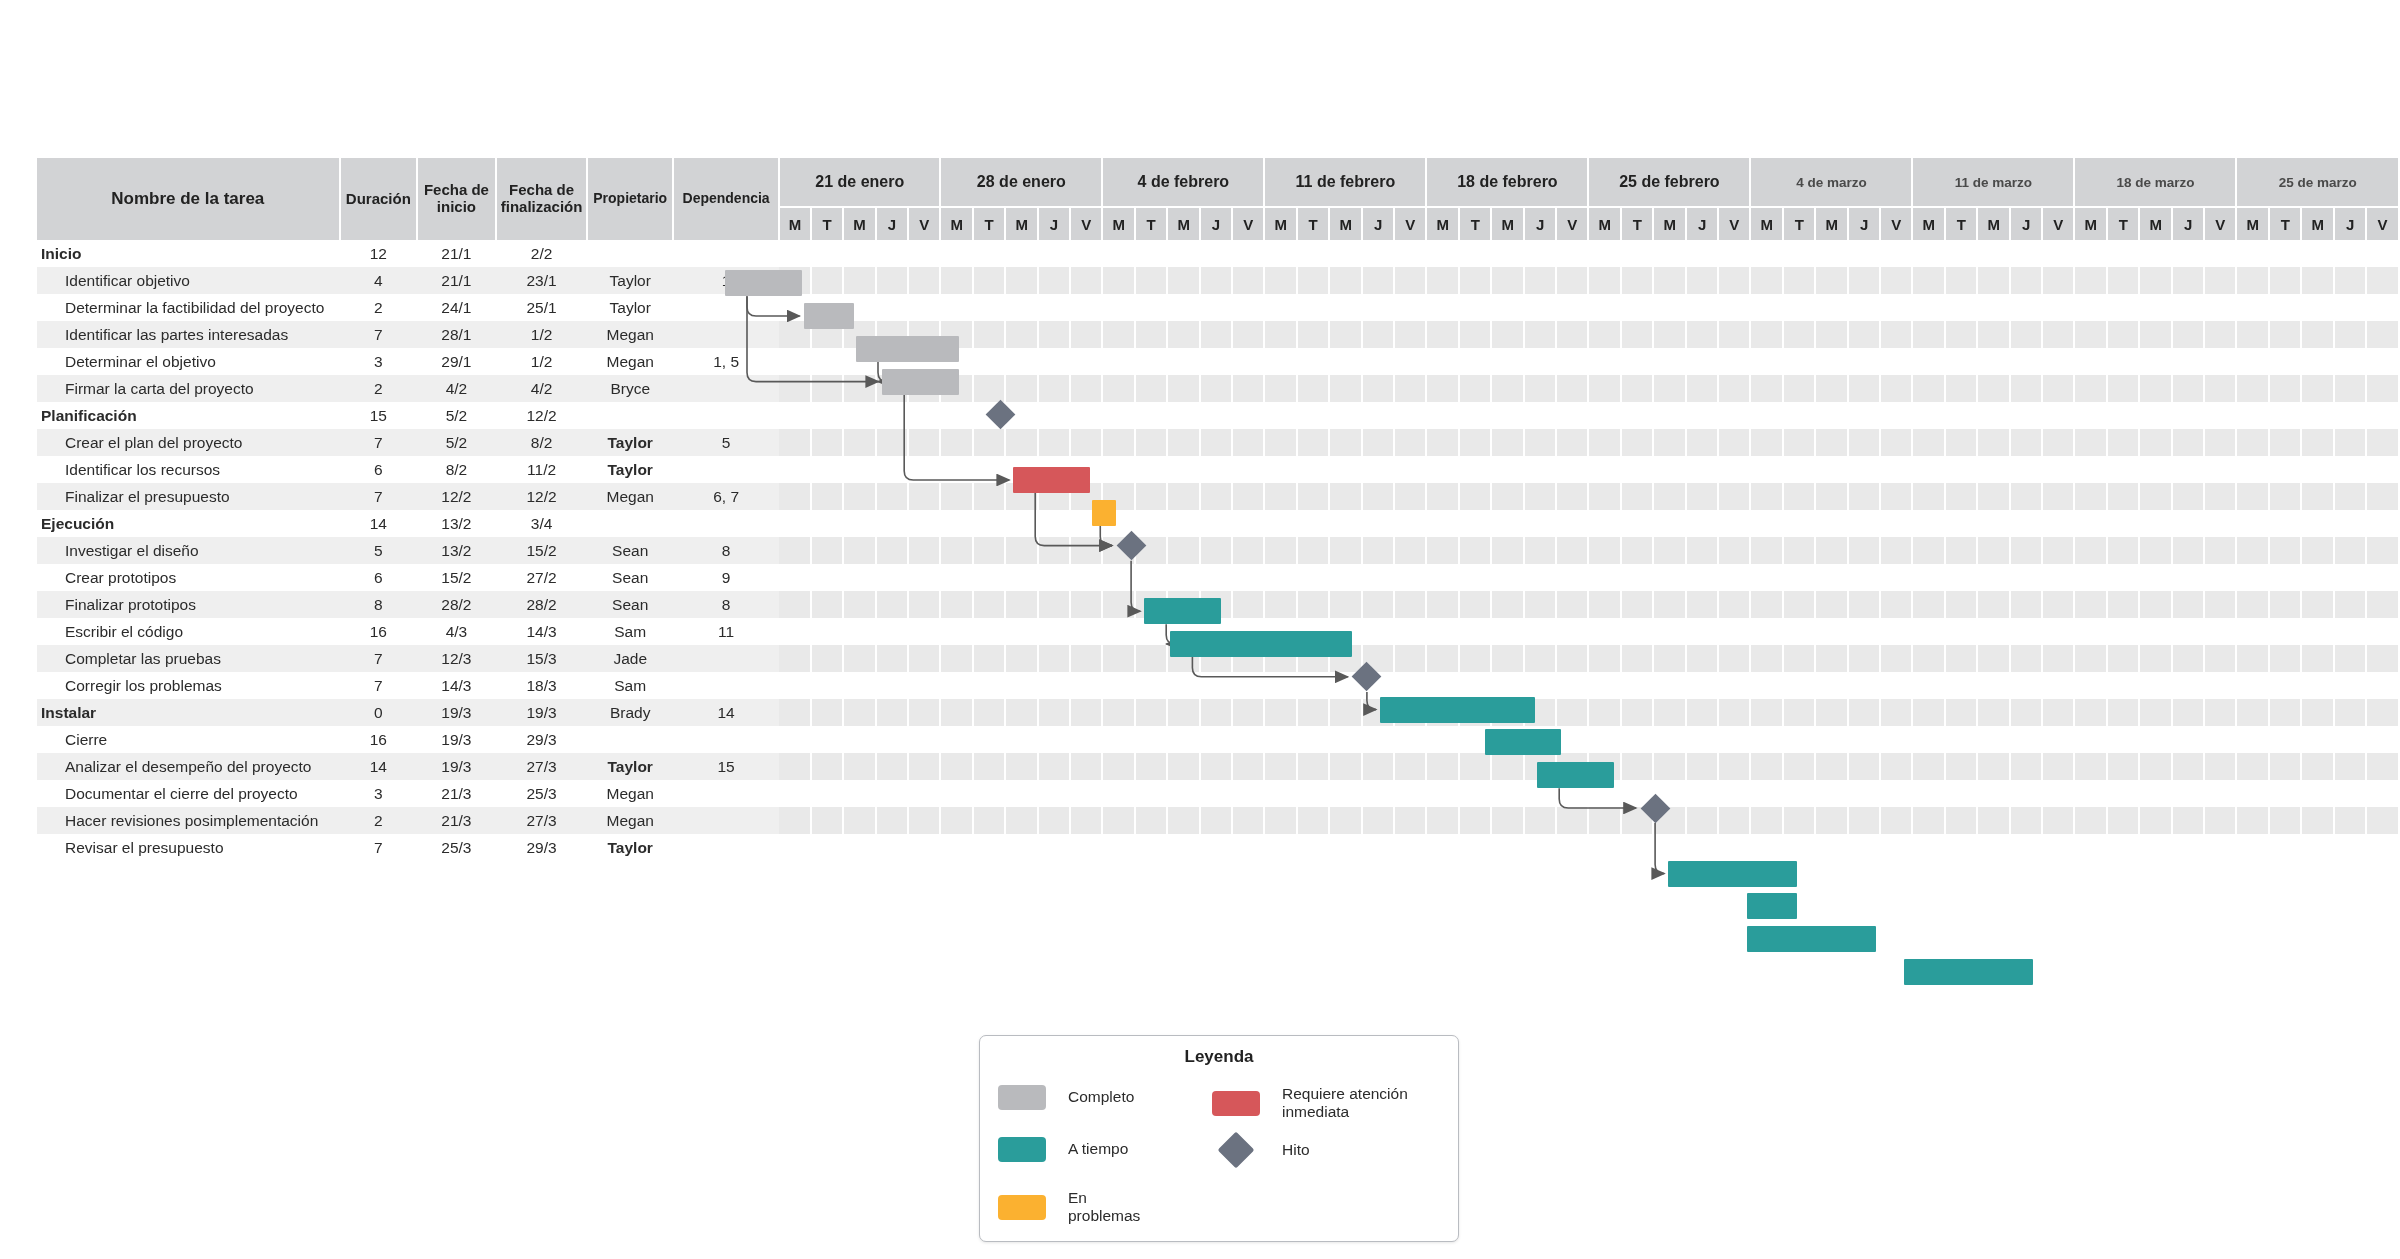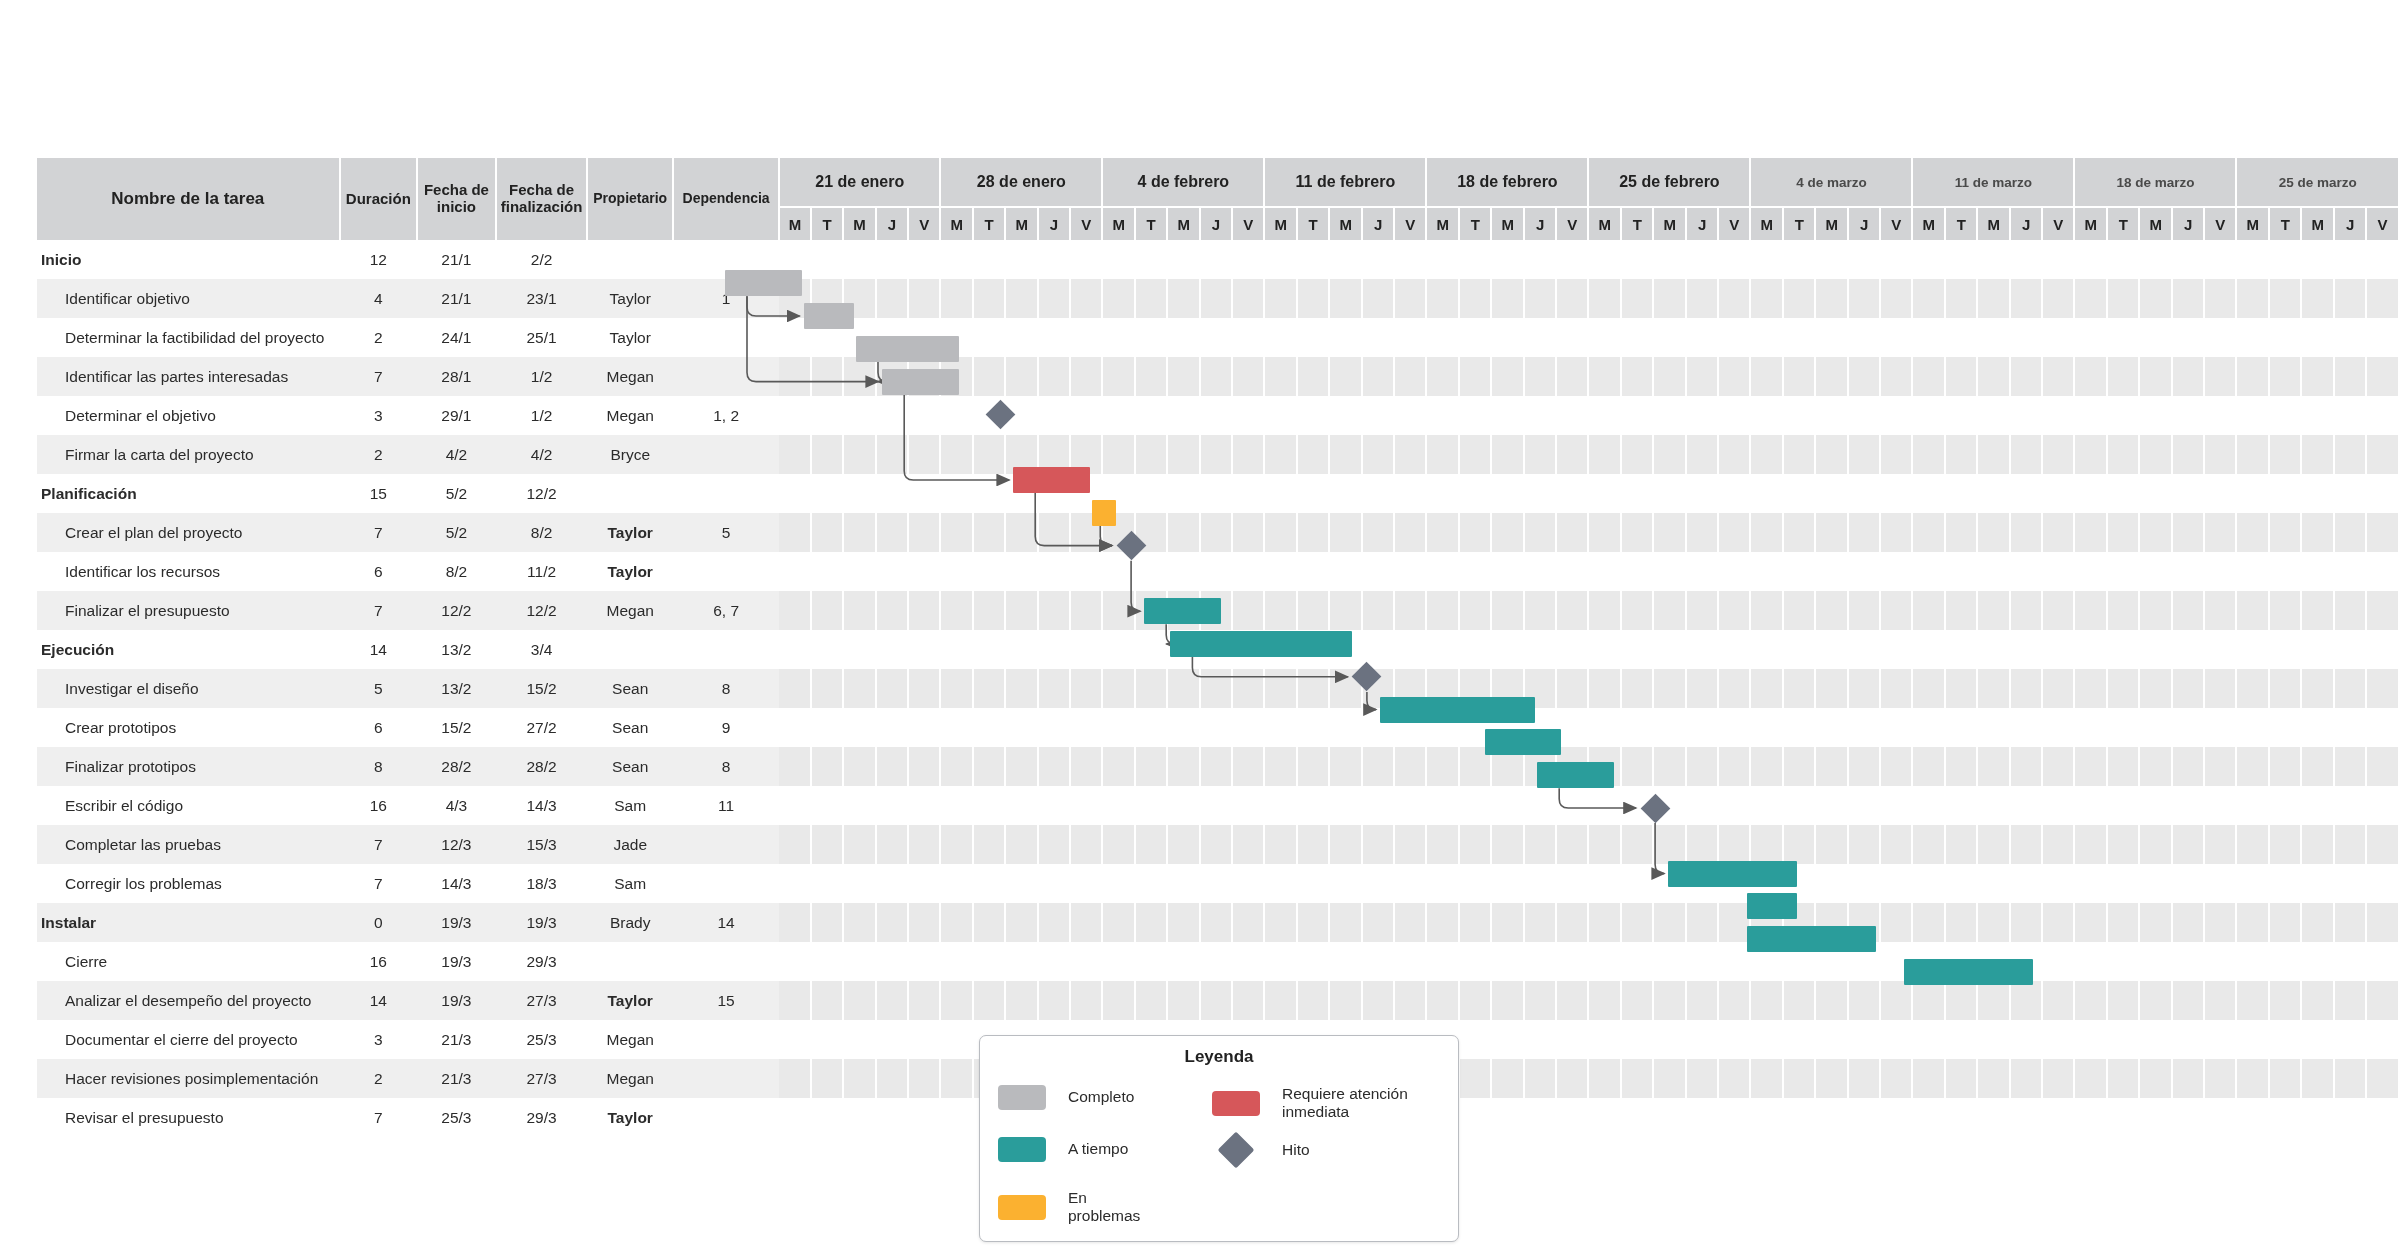--- a/index.html
+++ b/index.html
@@ -43,21 +43,21 @@
     font-size:16px;border-right:2px solid #ffffff;border-bottom:2px solid #ffffff;
     height:46px;vertical-align:middle;
   }
   .week-head.dim{font-size:13.5px;color:#4a4a4a;}
   .day-head{
     background:#d2d3d5;color:#222;font-weight:bold;text-align:center;
     font-size:15px;border-right:2px solid #ffffff;height:30px;vertical-align:middle;
   }
 
   
-  tr.trow{height:39px;}
+  tr.trow{height:27px;}
   tr.trow.alt .c{background:#efefef;}
   tr.trow.alt .daycell{background:#e9e9e9;}
   .c{
     font-size:15.5px;text-align:center;vertical-align:middle;
     border:none;padding:0 4px;white-space:nowrap;
   }
   .c.name{text-align:left;padding-left:10px;}
   .c.name.group{font-weight:bold;padding-left:4px;}
   .c.name.child{padding-left:28px;}
   .c.owner.bold{font-weight:bold;}
@@ -398,21 +398,21 @@
           <td class="c daycell" style="width: 26.2px;"></td>
           <td class="c daycell" style="width: 26.2px;"></td>
           <td class="c daycell" style="width: 26.2px;"></td>
         </tr>
         <tr class="trow">
           <td class="c name child">Determinar el objetivo</td>
           <td class="c ">3</td>
           <td class="c ">29/1</td>
           <td class="c ">1/2</td>
           <td class="c owner">Megan</td>
-          <td class="c ">1, 2</td>
+          <td class="c ">1, 5</td>
           <td class="c daycell" style="width: 26.2px;"></td>
           <td class="c daycell" style="width: 26.2px;"></td>
           <td class="c daycell" style="width: 26.2px;"></td>
           <td class="c daycell" style="width: 26.2px;"></td>
           <td class="c daycell" style="width: 26.2px;"></td>
           <td class="c daycell" style="width: 26.2px;"></td>
           <td class="c daycell" style="width: 26.2px;"></td>
           <td class="c daycell" style="width: 26.2px;"></td>
           <td class="c daycell" style="width: 26.2px;"></td>
           <td class="c daycell" style="width: 26.2px;"></td>

